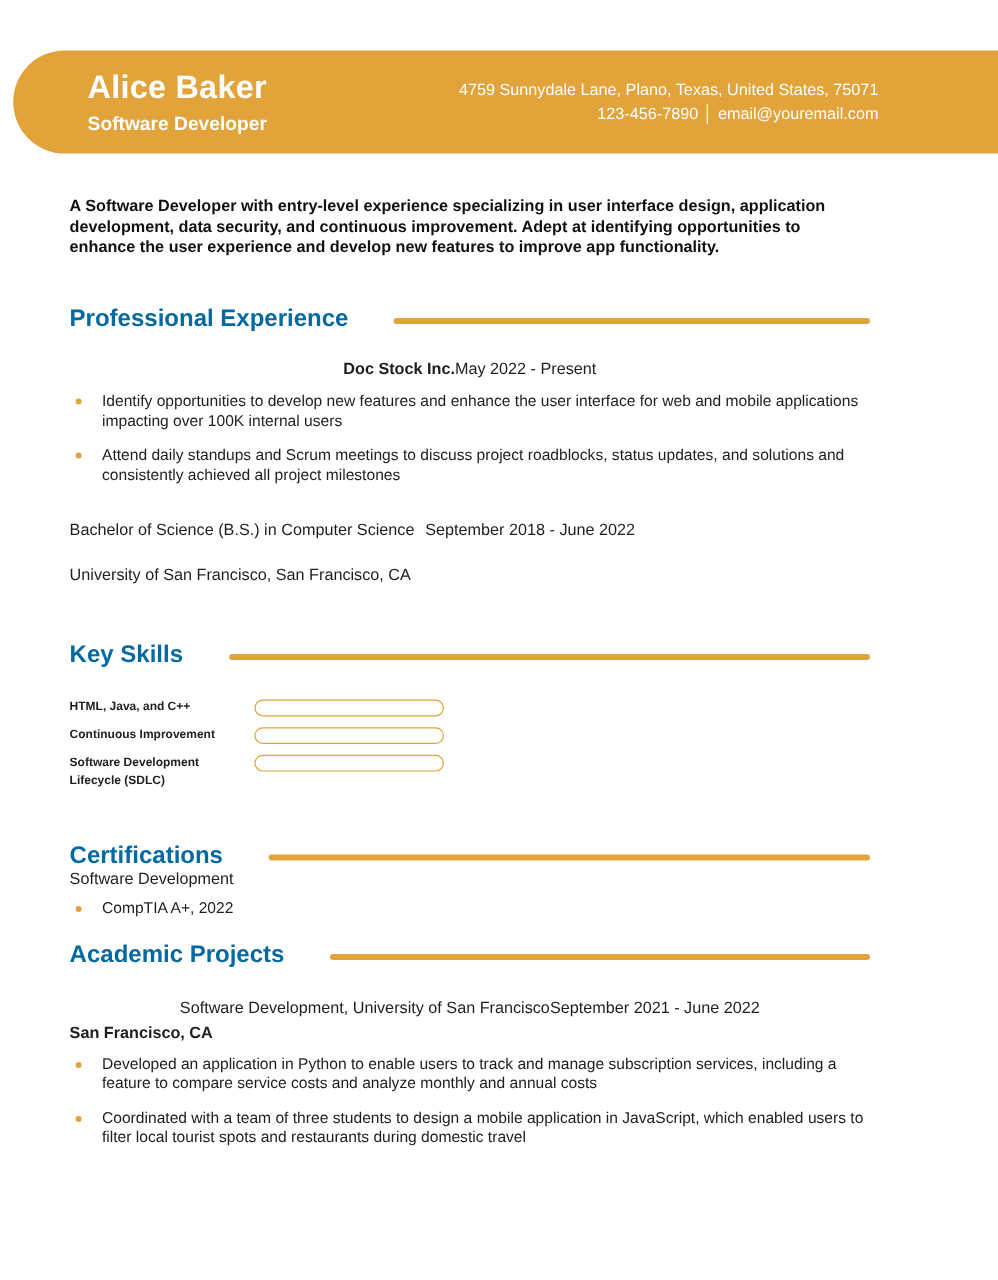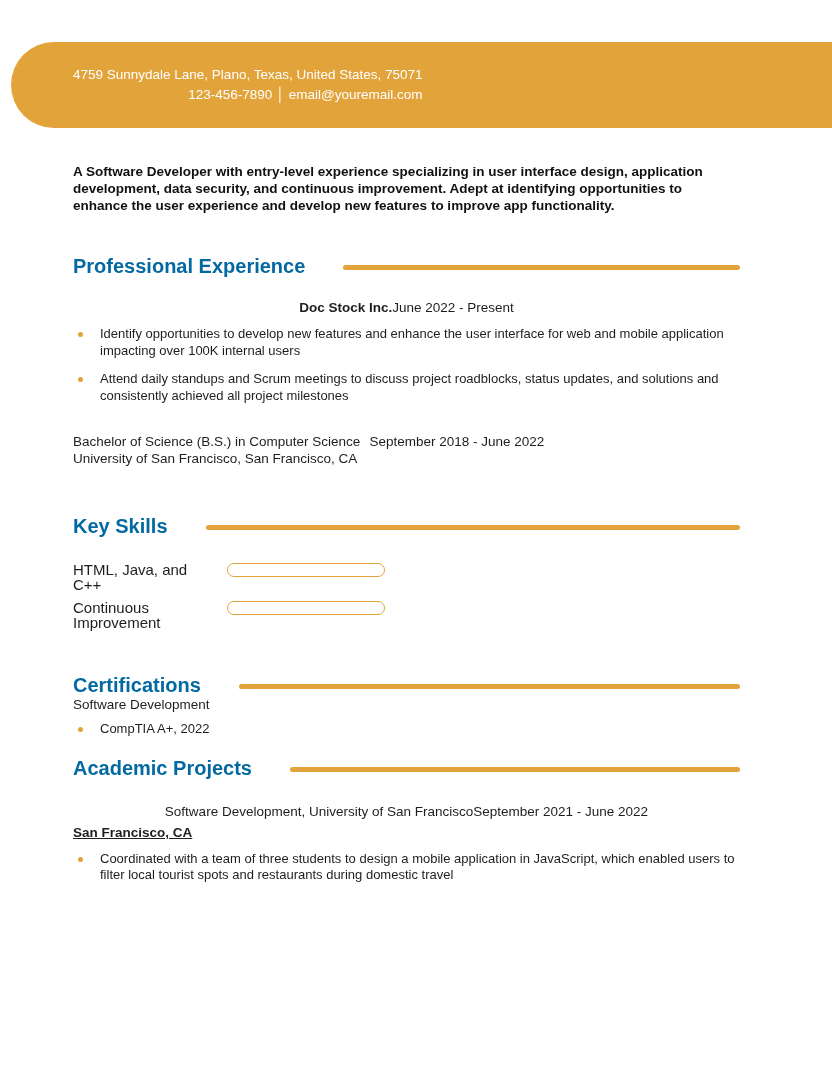--- a/index.html
+++ b/index.html
@@ -44,21 +44,21 @@
     font-size: 13.5px;
     line-height: 20px;
     font-weight: normal;
   }
   .band-contact .sep { padding: 0 4px; }
 
   
   .content {
     position: absolute;
     top: 128px;
-    left: 73px;
+    left: 58px;
     width: 667px;
   }
 
   .summary {
     margin-top: 35px;
     font-size: 13.5px;
     font-weight: bold;
     line-height: 17px;
     color: #111111;
   }
@@ -109,39 +109,40 @@
     flex: 0 0 5px;
   }
   .bullet .b-text {
     font-size: 13px;
     line-height: 16.5px;
   }
 
   .sec-education { margin-top: 30px; }
   .edu-line1 { margin-top: 21px; font-size: 13.5px; }
   .edu-line1 .edu-dates { margin-left: 9px; text-align: right; }
-  .edu-line2 { margin-top: 2px; font-size: 13.5px; }
+  .edu-line2 { margin-top: 22px; font-size: 13.5px; }
 
   .sec-skills { margin-top: 49px; }
   .skills-grid {
     margin-top: 24px;
     display: flex;
     gap: 43px;
   }
   .skills-col { width: 312px; display: flex; flex-direction: column; }
   .skill-row {
     display: flex;
     align-items: flex-start;
     margin-bottom: 8px;
   }
   .skill-label {
     width: 154px;
-    font-size: 15px;
+    font-size: 10px;
     line-height: 15px;
     padding-right: 20px;
+    font-weight: bold;
   }
   .skill-bar {
     width: 158px;
     height: 14px;
     border: 1.5px solid #E2A33B;
     border-radius: 8px;
     background: #ffffff;
     overflow: hidden;
     margin-top: 1px;
     flex: 0 0 auto;
@@ -151,52 +152,56 @@
     background: #E2A33B;
     border-radius: 8px;
   }
 
   .sec-certifications { margin-top: 36px; }
   .cert-subtitle { font-size: 13.5px; }
   .sec-certifications .bullets { margin-top: 9px; }
 
   .sec-projects { margin-top: 19px; }
   .sec-projects .row-between { margin-top: 24px; }
-  .proj-location { font-size: 13.5px; font-weight: bold; margin-top: 6px; text-decoration: underline; }
+  .proj-location { font-size: 13.5px; font-weight: bold; margin-top: 6px; }
   .sec-projects .bullets { margin-top: 11px; }
 </style>
 </head>
 <body>
 
 <header class="band">
+  <div>
+    <div class="band-name">Alice Baker</div>
+    <div class="band-title">Software Developer</div>
+  </div>
   <div class="band-contact">
     <div>4759 Sunnydale Lane, Plano, Texas, United States, 75071</div>
     <div>
       <span>123-456-7890</span><span class="sep">│</span><span>email@youremail.com</span>
     </div>
   </div>
 </header>
 
 <main class="content">
 
   <p class="summary">A Software Developer with entry-level experience specializing in user interface design, application development, data security, and continuous improvement. Adept at identifying opportunities to enhance the user experience and develop new features to improve app functionality.</p>
 
   <section class="sec-experience">
     <div class="section-heading">
       <span class="h-text">Professional Experience</span>
       <span class="h-line"></span>
     </div>
     <div class="row-between">
       <span class="bold">Doc Stock Inc.</span>
-      <span>June 2022 - Present</span>
+      <span>May 2022 - Present</span>
     </div>
     <div class="bullets">
       <div class="bullet">
         <span class="dot"></span>
-        <span class="b-text">Identify opportunities to develop new features and enhance the user interface for web and mobile application impacting over 100K internal users</span>
+        <span class="b-text">Identify opportunities to develop new features and enhance the user interface for web and mobile applications impacting over 100K internal users</span>
       </div>
       <div class="bullet">
         <span class="dot"></span>
         <span class="b-text">Attend daily standups and Scrum meetings to discuss project roadblocks, status updates, and solutions and consistently achieved all project milestones</span>
       </div>
     </div>
   </section>
 
   <section class="sec-education">
     <div class="edu-line1">
@@ -213,20 +218,24 @@
     <div class="skills-grid">
       <div class="skills-col">
         <div class="skill-row">
           <span class="skill-label">HTML, Java, and C++</span>
           <span class="skill-bar"><span class="skill-fill" style="width: 78%;"></span></span>
         </div>
         <div class="skill-row">
           <span class="skill-label">Continuous Improvement</span>
           <span class="skill-bar"><span class="skill-fill" style="width: 78%;"></span></span>
         </div>
+        <div class="skill-row">
+          <span class="skill-label">Software Development Lifecycle (SDLC)</span>
+          <span class="skill-bar"><span class="skill-fill" style="width: 78%;"></span></span>
+        </div>
       </div>
     </div>
   </section>
 
   <section class="sec-certifications">
     <div class="section-heading">
       <span class="h-text">Certifications</span>
       <span class="h-line"></span>
     </div>
     <div class="cert-subtitle">Software Development</div>
@@ -244,18 +253,22 @@
       <span class="h-line"></span>
     </div>
     <div class="row-between">
       <span>Software Development, University of San Francisco</span>
       <span>September 2021 - June 2022</span>
     </div>
     <div class="proj-location">San Francisco, CA</div>
     <div class="bullets">
       <div class="bullet">
         <span class="dot"></span>
+        <span class="b-text">Developed an application in Python to enable users to track and manage subscription services, including a feature to compare service costs and analyze monthly and annual costs</span>
+      </div>
+      <div class="bullet">
+        <span class="dot"></span>
         <span class="b-text">Coordinated with a team of three students to design a mobile application in JavaScript, which enabled users to filter local tourist spots and restaurants during domestic travel</span>
       </div>
     </div>
   </section>
 
 </main>
 
 </body></html>

